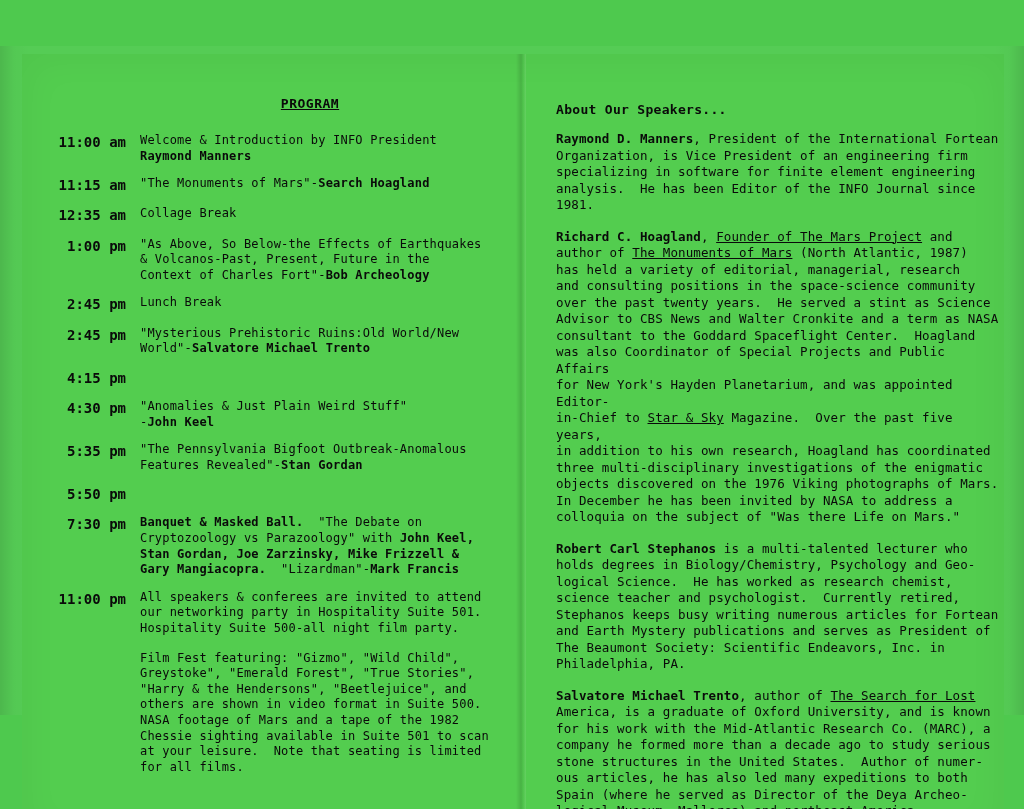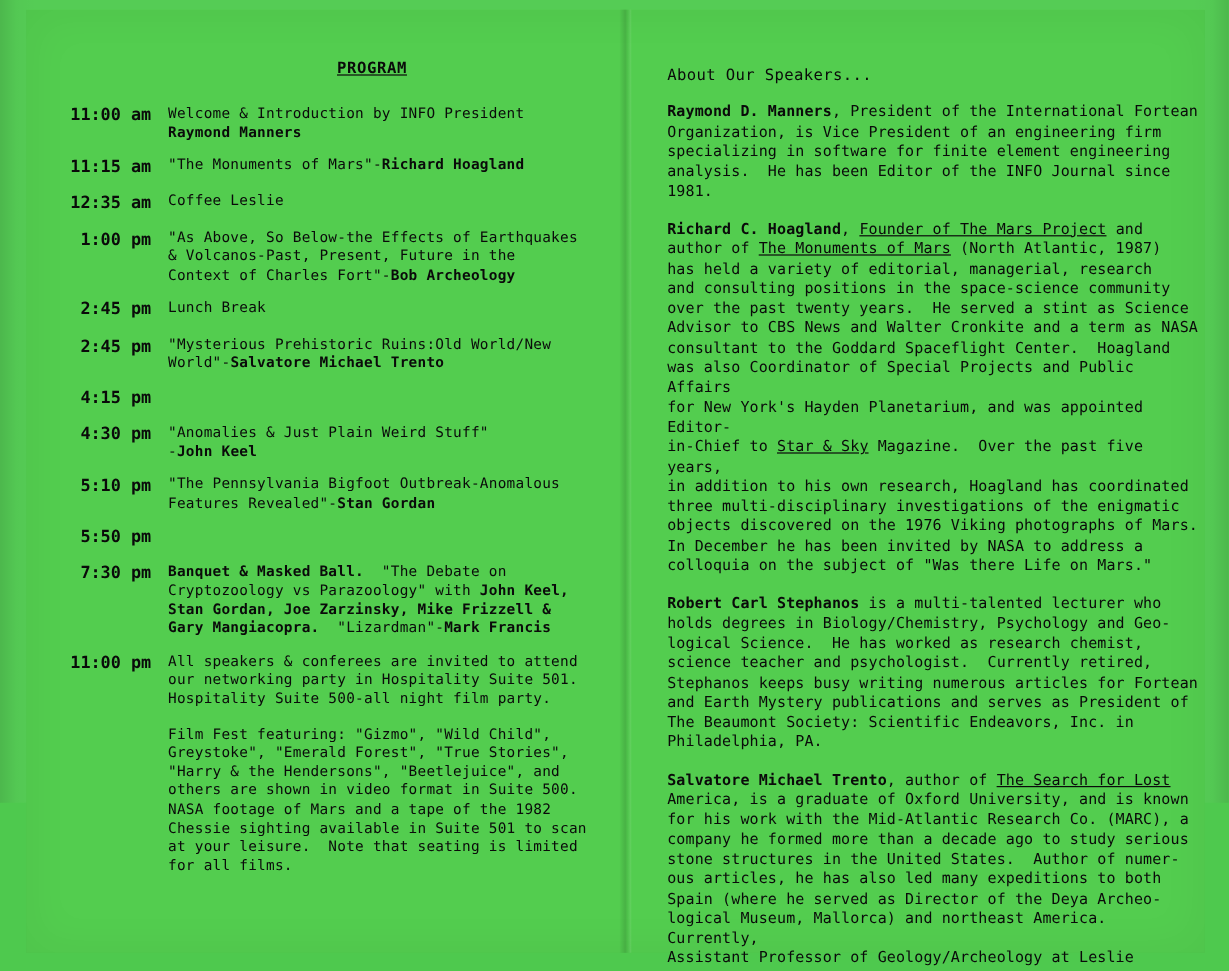--- a/index.html
+++ b/index.html
@@ -15,20 +15,21 @@
   }
   .page {
     position: relative;
     width: 1024px;
     height: 669px;
     background: #55cc55;
     background-image: linear-gradient(90deg,
         rgba(0,0,0,0.10) 0px, rgba(0,0,0,0.02) 14px, rgba(0,0,0,0.0) 30px),
       linear-gradient(270deg,
         rgba(0,0,0,0.10) 0px, rgba(0,0,0,0.02) 14px, rgba(0,0,0,0.0) 30px);
+    margin-top: 46px;
   }
   .paper {
     position: absolute;
     left: 22px;
     top: 8px;
     width: 982px;
     height: 786px;
     background: #53cd4f;
     box-shadow: inset 0 0 40px rgba(0,0,0,0.05);
   }
@@ -85,21 +86,21 @@
   .sched-desc {
     flex: 1;
     font-size: 12px;
     letter-spacing: 0.2px;
   }
   .sched-desc b { font-weight: bold; }
   .sched-extra {
     margin-top: 14px;
   }
   .speakers-head {
-    font-weight: normal;
+    font-weight: bold;
     font-size: 13px;
     margin: 0 0 14px 0;
     letter-spacing: 0.3px;
   }
   .bio {
     font-size: 12.5px;
     line-height: 1.32;
     margin-bottom: 15px;
     letter-spacing: 0.1px;
   }
@@ -115,25 +116,25 @@
 
   <div class="col-left">
     <div class="program-title">PROGRAM</div>
     <div id="schedule-list">
         <div class="sched-row">
           <div class="sched-time">11:00 am</div>
           <div class="sched-desc">Welcome &amp; Introduction by INFO President<br><b>Raymond Manners</b></div>
         </div>
         <div class="sched-row">
           <div class="sched-time">11:15 am</div>
-          <div class="sched-desc">"The Monuments of Mars"-<b>Richard Hoagland</b></div>
+          <div class="sched-desc">"The Monuments of Mars"-<b>Search Hoagland</b></div>
         </div>
         <div class="sched-row">
           <div class="sched-time">12:35 am</div>
-          <div class="sched-desc">Coffee Leslie</div>
+          <div class="sched-desc">Collage Break</div>
         </div>
         <div class="sched-row">
           <div class="sched-time">1:00 pm</div>
           <div class="sched-desc">"As Above, So Below-the Effects of Earthquakes<br>&amp; Volcanos-Past, Present, Future in the<br>Context of Charles Fort"-<b>Bob Archeology</b></div>
         </div>
         <div class="sched-row">
           <div class="sched-time">2:45 pm</div>
           <div class="sched-desc">Lunch Break</div>
         </div>
         <div class="sched-row">
@@ -141,21 +142,21 @@
           <div class="sched-desc">"Mysterious Prehistoric Ruins:Old World/New<br>World"-<b>Salvatore Michael Trento</b></div>
         </div>
         <div class="sched-row">
           <div class="sched-time">4:15 pm</div>
         </div>
         <div class="sched-row">
           <div class="sched-time">4:30 pm</div>
           <div class="sched-desc">"Anomalies &amp; Just Plain Weird Stuff"<br>-<b>John Keel</b></div>
         </div>
         <div class="sched-row">
-          <div class="sched-time">5:10 pm</div>
+          <div class="sched-time">5:35 pm</div>
           <div class="sched-desc">"The Pennsylvania Bigfoot Outbreak-Anomalous<br>Features Revealed"-<b>Stan Gordan</b></div>
         </div>
         <div class="sched-row">
           <div class="sched-time">5:50 pm</div>
         </div>
         <div class="sched-row">
           <div class="sched-time">7:30 pm</div>
           <div class="sched-desc"><b>Banquet &amp; Masked Ball.</b>&nbsp; "The Debate on<br>Cryptozoology vs Parazoology" with <b>John Keel,<br>Stan Gordan, Joe Zarzinsky, Mike Frizzell &amp;<br>Gary Mangiacopra.</b>&nbsp; "Lizardman"-<b>Mark Francis</b></div>
         </div>
         <div class="sched-row">

